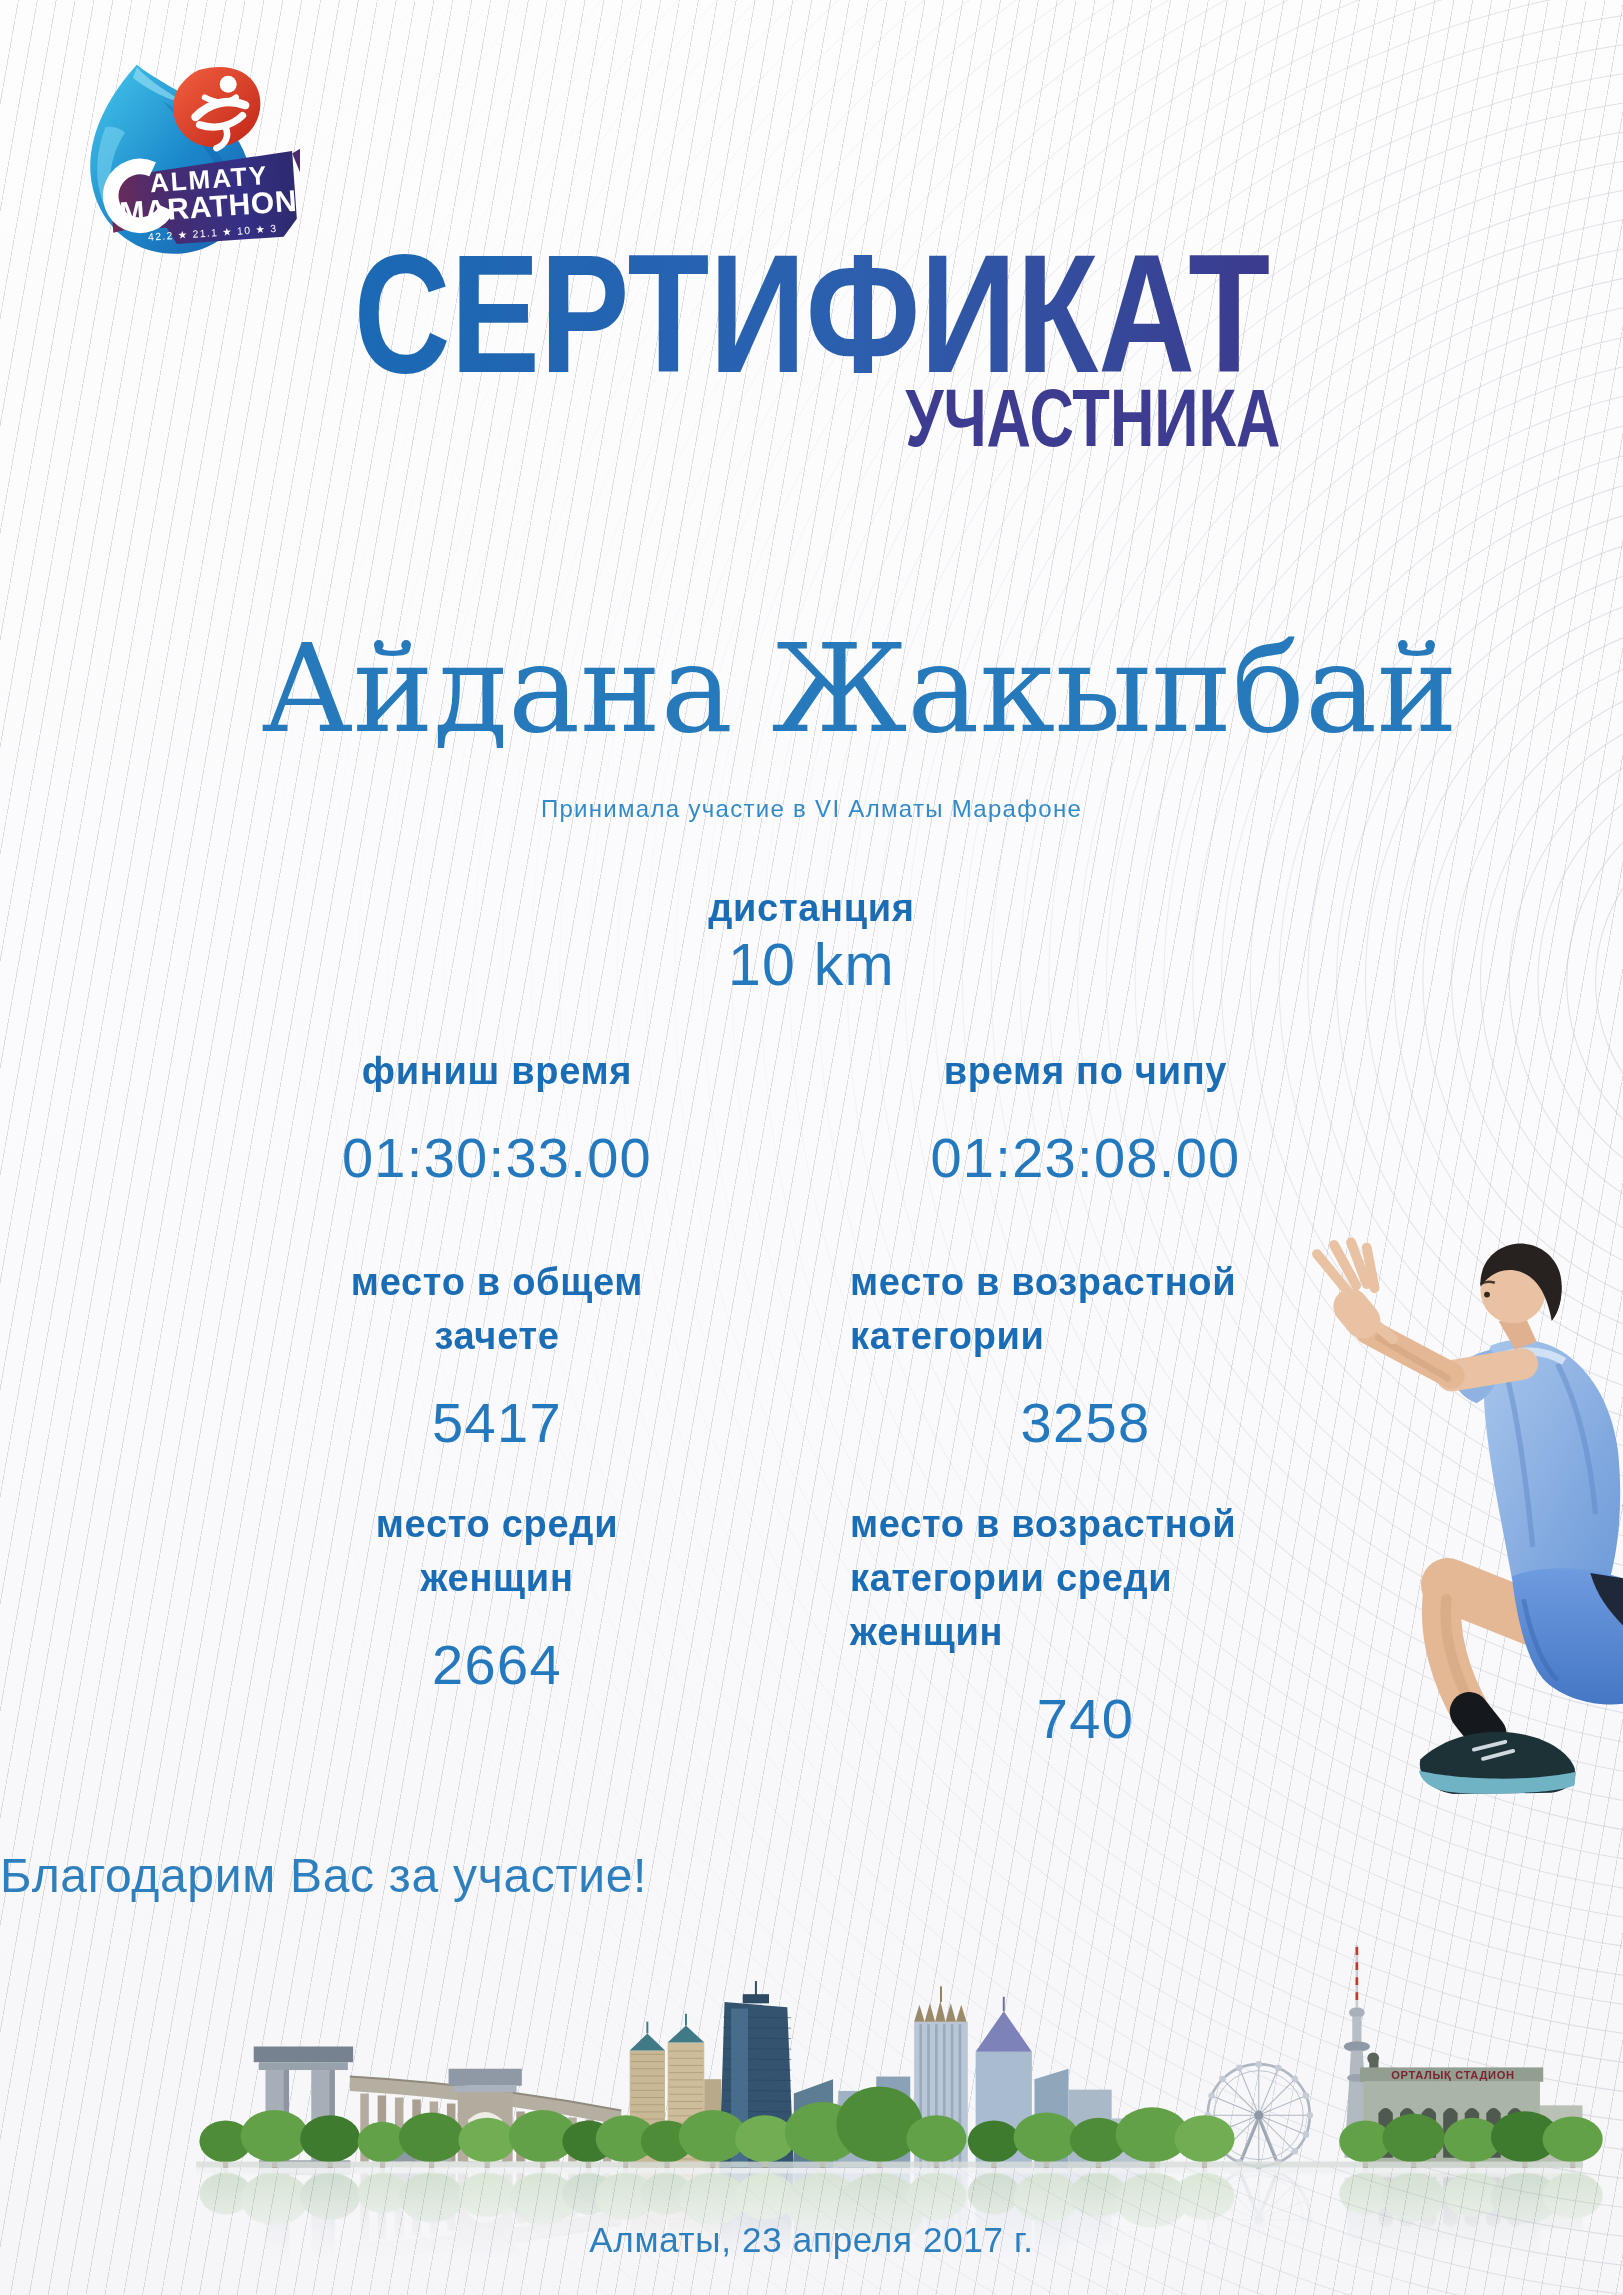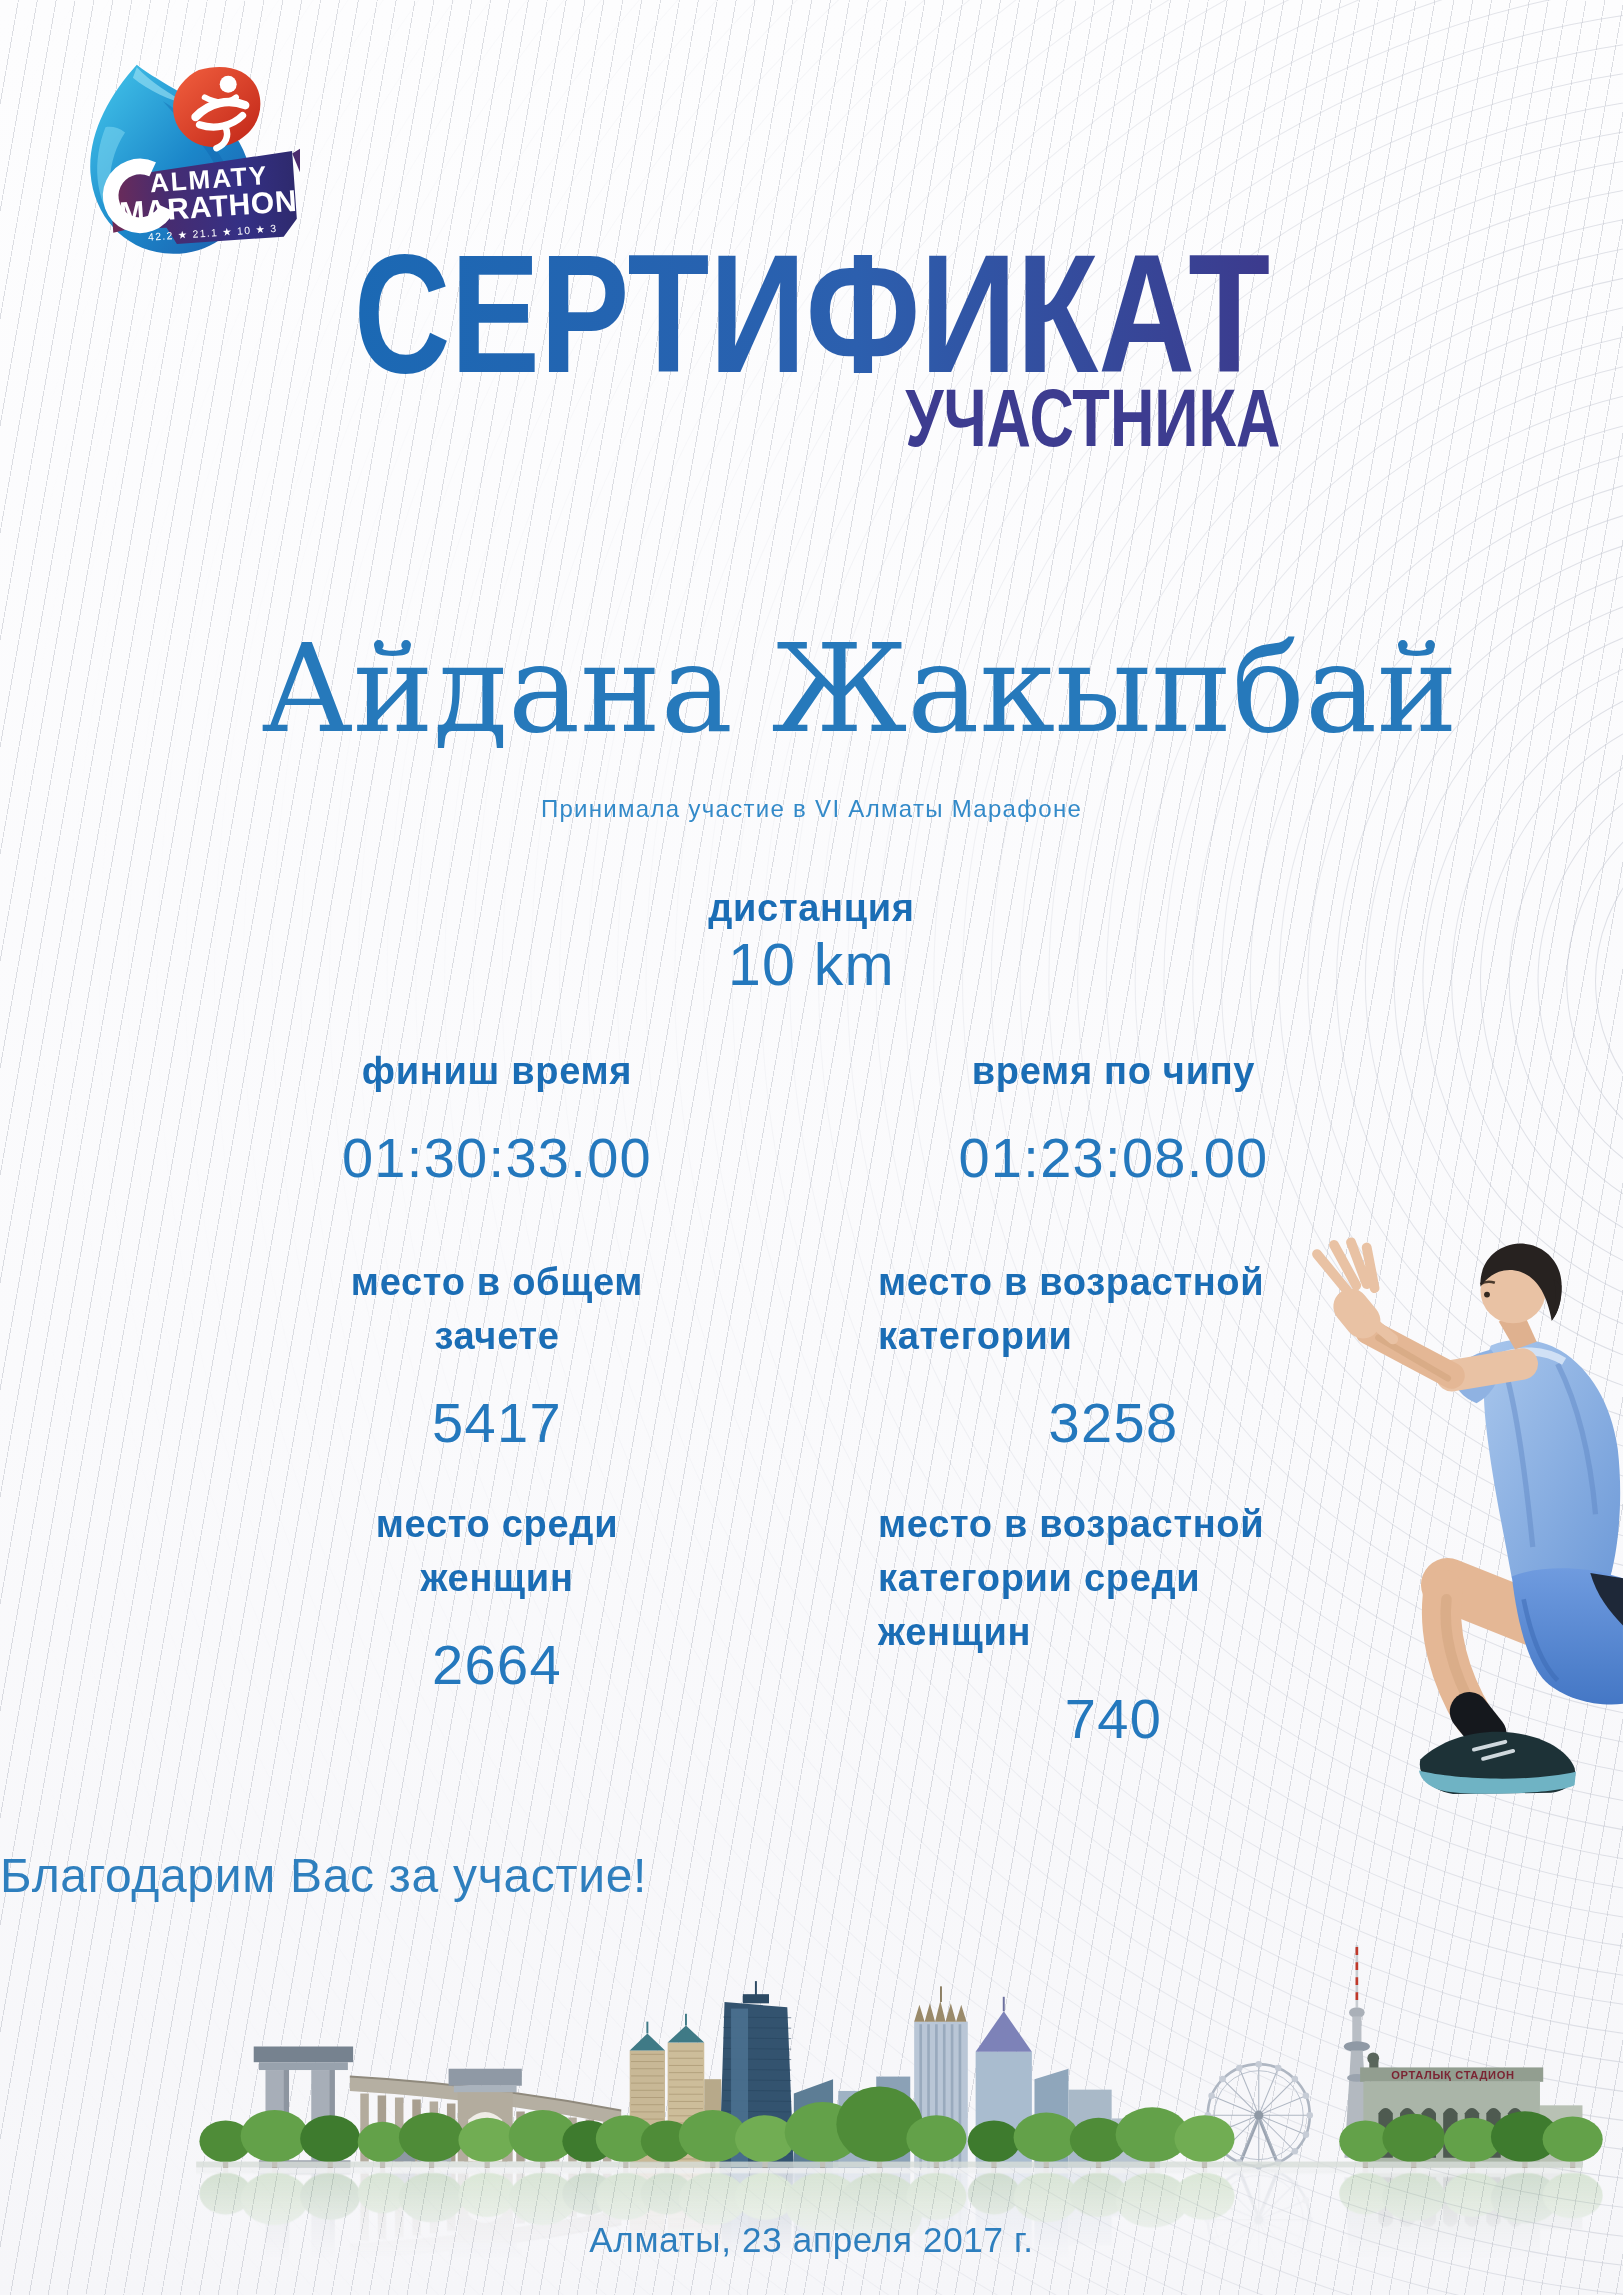--- a/index.html
+++ b/index.html
@@ -21,21 +21,21 @@
         transform:scaleX(.75);transform-origin:right top;color:#3d3c90;}
   .name{position:absolute;top:611px;left:0;width:100%;z-index:3;text-align:center;
         font-family:"DejaVu Serif",serif;font-size:121px;line-height:1.3;
         color:#2679bb;white-space:nowrap;padding-left:48px;}
   .participation{position:absolute;top:795px;left:0;width:100%;z-index:3;text-align:center;
         font-size:24px;letter-spacing:1.3px;color:#338ac9;}
   .distance-block{position:absolute;top:882px;left:0;width:100%;z-index:3;text-align:center;}
   .stat-label{font-size:38px;font-weight:bold;line-height:1.42;color:#1a6db5;letter-spacing:0.7px;}
   .stat-value{font-size:56px;color:#2478bd;letter-spacing:1.3px;line-height:1;}
   .distance-block .stat-value{font-size:59px;}
-  .row{position:absolute;left:157px;width:1177px;display:grid;grid-template-columns:680px 497px;z-index:3;gap:28px;}
+  .row{position:absolute;left:157px;width:1177px;display:grid;grid-template-columns:680px 497px;z-index:3;}
   .row1{top:1045px}.row2{top:1256px}.row3{top:1498px}
   .cell{display:flex;flex-direction:column;align-items:center;}
   .cell .stat-value{margin-top:31px;}
   .cell-l .stat-label{max-width:366px;text-align:center;}
   .cell-r .stat-label{max-width:471px;text-align:left;}
   .thanks{position:absolute;top:1848px;left:0;width:100%;z-index:3;text-align:left;
         font-size:48px;letter-spacing:0.7px;color:#2e7fbe;}
   .skyline{position:absolute;top:1883px;left:0;width:1623px;height:412px;z-index:1;}
   .runner{position:absolute;top:1207px;right:0;width:340px;height:608px;z-index:2;}
   .place-date{position:absolute;top:2220px;left:0;width:100%;z-index:3;text-align:center;

